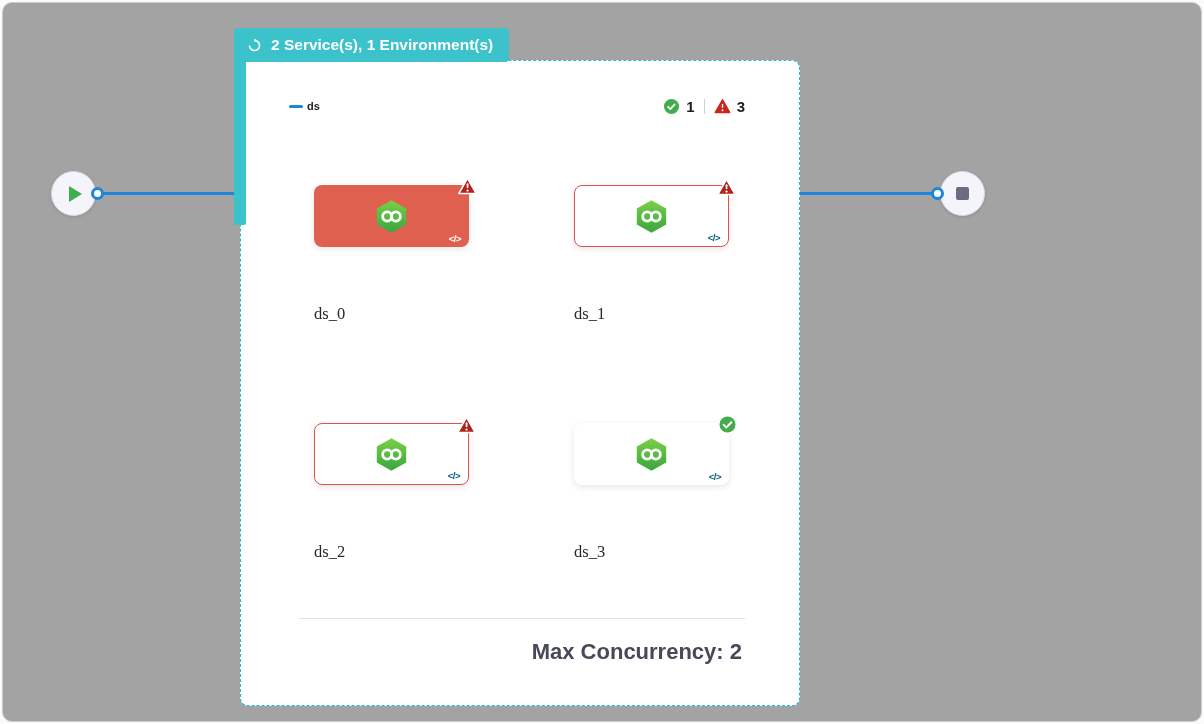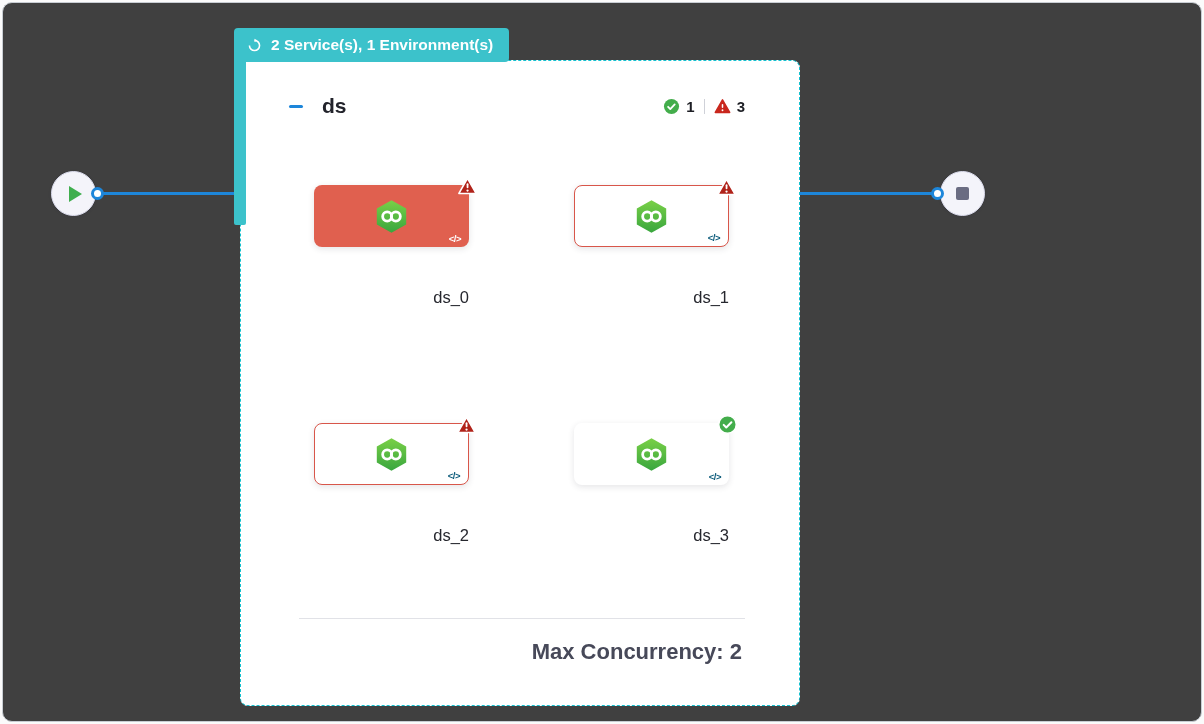--- a/index.html
+++ b/index.html
@@ -1,18 +1,18 @@
 <!DOCTYPE html>
 <html><head>
 <meta charset="utf-8">
 <style>
   * { margin:0; padding:0; box-sizing:border-box; }
   html,body { width:1204px; height:724px; background:#fbfbfb; font-family:"Liberation Sans","DejaVu Sans",sans-serif; }
   .stage { position:relative; width:1204px; height:724px; }
-  .canvas { position:absolute; inset:2px; background:#404040; border:1px solid #c8cdd3; border-radius:10px; overflow:hidden; }
+  .canvas { position:absolute; inset:2px; background:#a3a3a3; border:1px solid #c8cdd3; border-radius:10px; overflow:hidden; }
 
   
   .edge { position:absolute; height:3px; background:#1d86da; top:189px; z-index:1; border-radius:2px; }
   .edge-left  { left:96px;  width:142px; }
   .edge-right { left:794px; width:140px; }
 
   
   .pipe-node { position:absolute; width:45px; height:45px; border-radius:50%; background:#f4f4fa;
                border:1px solid #d9daea; box-shadow:0 1px 3px rgba(40,41,61,.15);
                display:flex; align-items:center; justify-content:center; z-index:2; cursor:pointer; }
@@ -29,39 +29,39 @@
   .badge { position:absolute; left:231px; top:25px; height:34px; background:#3cc2cb; color:#fff;
            display:flex; align-items:center; gap:9px; padding:0 16px 0 13px; border-radius:4px;
            font-size:15.5px; font-weight:600; z-index:5; cursor:pointer; white-space:nowrap; }
 
   
   .group { position:absolute; left:237px; top:57px; width:560px; height:646px; background:#fff;
            border:1.5px dashed #15c1cf; border-radius:8px; z-index:2; }
   .group-header { position:absolute; left:48px; right:54px; top:34px; height:22px; display:flex; align-items:center; }
   .collapse { background:none; border:none; width:18px; height:18px; display:flex; align-items:center; cursor:pointer; }
   .minus { display:block; width:14px; height:3px; background:#1d86da; border-radius:2px; }
-  .group-name { margin-left:15px; font-size:21px; font-weight:600; color:#22232b; }
+  .group-name { font-size:11px; font-weight:600; color:#22232b; }
   .status { margin-left:auto; display:flex; align-items:center; gap:6px; }
   .status .count { font-size:15px; font-weight:700; color:#1d1e24; }
   .status-sep { width:1px; height:15px; background:#cfd1d8; margin:0 3px; }
 
   
   .step { position:absolute; width:155px; cursor:pointer; }
   .pos0 { left:73px;  top:124px; }
   .pos1 { left:333px; top:124px; }
   .pos2 { left:73px;  top:362px; }
   .pos3 { left:333px; top:362px; }
   .card { position:relative; width:155px; height:62px; border-radius:8px; display:flex; align-items:center; justify-content:center;
           background:#fff; box-shadow:0 2px 6px rgba(40,41,61,.12); }
   .card--failed-active { background:#e0604f; }
   .card--failed { border:1.5px solid #d8564a; }
   .corner-badge { position:absolute; top:-9px; right:-9px; width:21px; height:21px; line-height:0; }
   .code { position:absolute; right:8px; bottom:3px; font-size:9.5px; font-weight:700; letter-spacing:-0.5px; color:#0a5a7a; }
   .card--failed-active .code { color:#fff; }
-  .step-label { margin-top:41px; text-align:right; font-size:16.5px; color:#26272e; }
+  .step-label { margin-top:57px; text-align:left; font-size:16.5px; color:#26272e;font-family:Liberation Serif, serif; }
 
   .group-divider { position:absolute; left:58px; top:557px; width:446px; height:1px; background:#e1e2e7; }
   .group-footer  { position:absolute; right:57px; top:578px; font-size:22px; font-weight:700; color:#474959; }
 
   .hex { line-height:0; }
 </style>
 </head>
 <body>
 
 <div class="stage">

